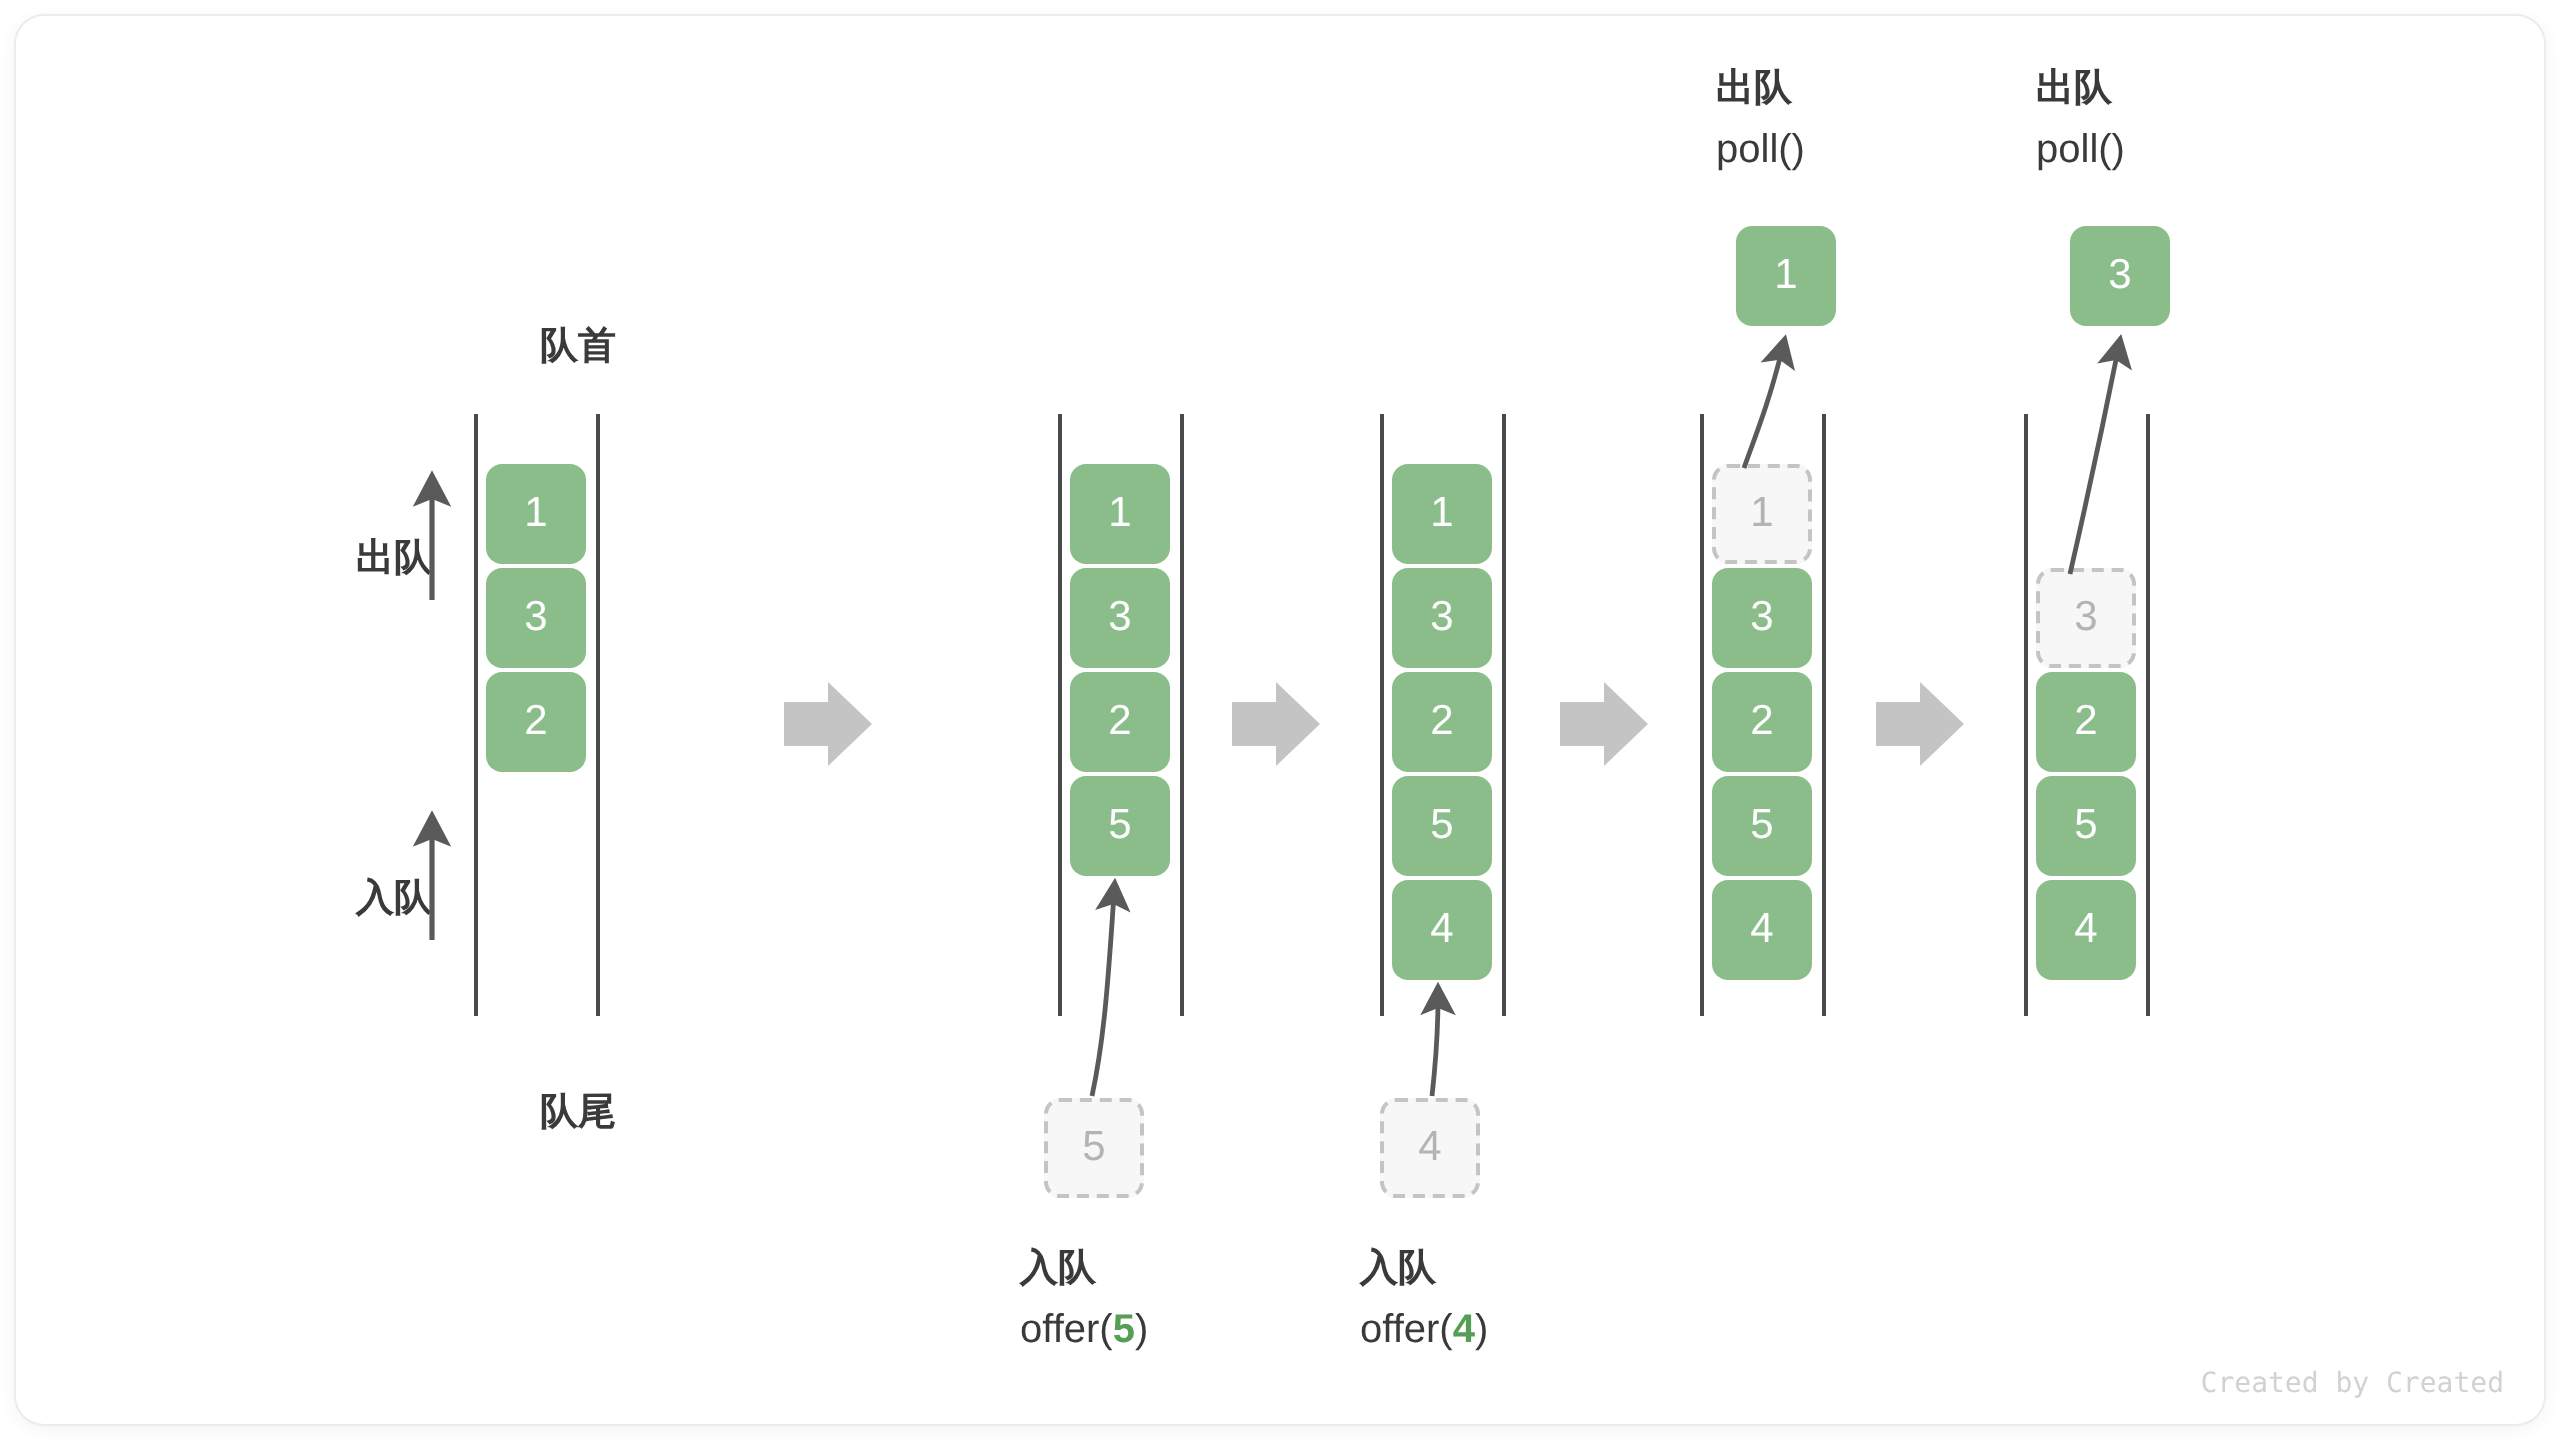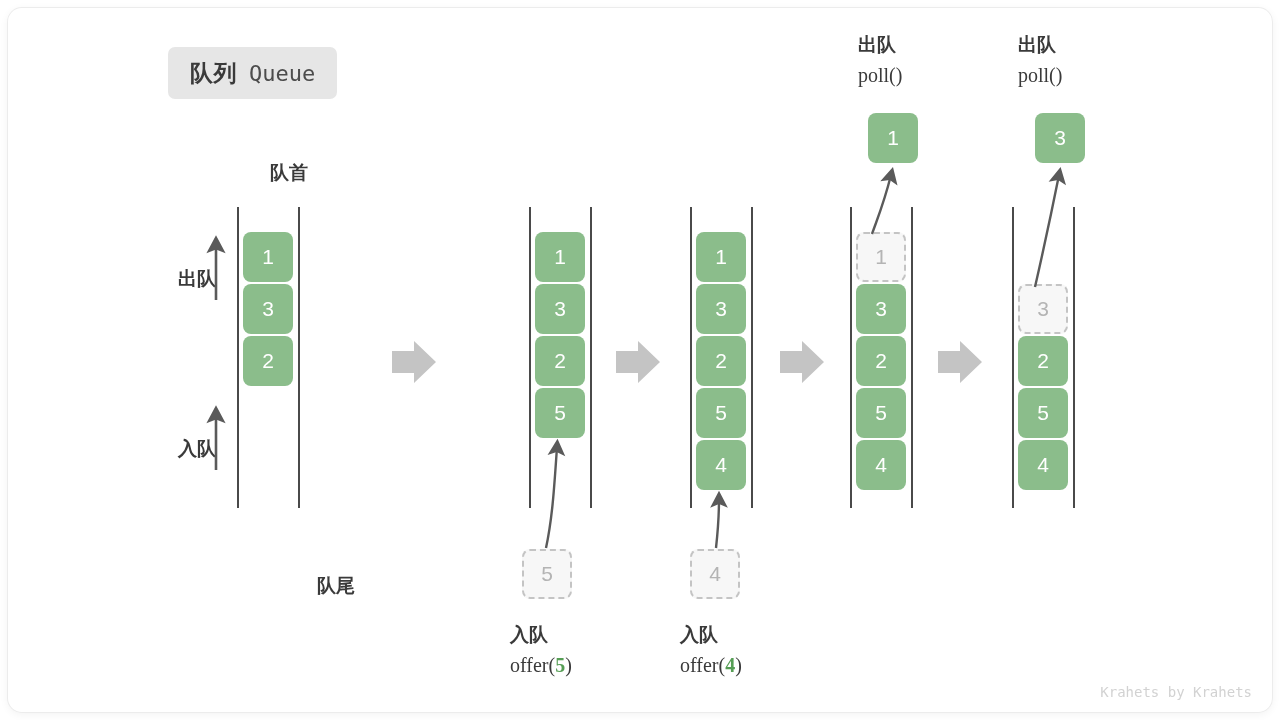--- a/index.html
+++ b/index.html
@@ -54,21 +54,21 @@
     position:absolute;
     text-align:left;
     white-space:nowrap;
   }
   .op-block .op-cn{
     font-size:19px;font-weight:bold;color:#3a3a3a;
     line-height:30px;
     display:block;
   }
   .op-block .op-code{
-    font-family:Liberation Serif, serif;
+    font-family:Liberation Sans, sans-serif;
     font-size:20px;color:#3a3a3a;
     line-height:30px;
     display:block;
   }
   .op-block .op-code .num{color:#569e55;font-weight:bold;}
 
   
   .col{position:absolute;}
   .rail{
     position:absolute;
@@ -122,27 +122,23 @@
     color:#d2d2d2;
     white-space:nowrap;
   }
 </style>
 </head>
 <body>
 
 <div id="canvas">
   <div class="card"></div>
 
-  <div class="title-chip">
-    <span class="title-cn">队列</span>
-    <span class="title-en">Queue</span>
-  </div>
 
   <div class="lbl-cn" style="left:238px;top:160px;">队首</div>
-  <div class="lbl-cn" style="left:238px;top:573px;margin-left:47px;">队尾</div>
+  <div class="lbl-cn" style="left:238px;top:543px;">队尾</div>
 
   <div class="lbl-cn" style="left:146px;top:266px;">出队</div>
   <div class="lbl-cn" style="left:146px;top:436px;">入队</div>
 
   <div class="op-block" style="left:858px;top:30px;">
     <span class="op-cn">出队</span>
     <span class="op-code">poll()</span>
   </div>
   <div class="op-block" style="left:1018px;top:30px;">
     <span class="op-cn">出队</span>
@@ -250,14 +246,14 @@
 
     <g>
       <path d="M872,234 C878,217 884,203 891,175" stroke="#5a5a5a" stroke-width="2.4" fill="none" marker-end="url(#mk-thin)"></path>
     </g>
 
     <g>
       <path d="M1035,287 C1043,252 1051,215 1059,175" stroke="#5a5a5a" stroke-width="2.4" fill="none" marker-end="url(#mk-thin)"></path>
     </g>
   </svg>
 
-  <div class="credit">Krahets by Krahets</div>
+  <div class="credit">Created by Created</div>
 </div>
 
 </body></html>

